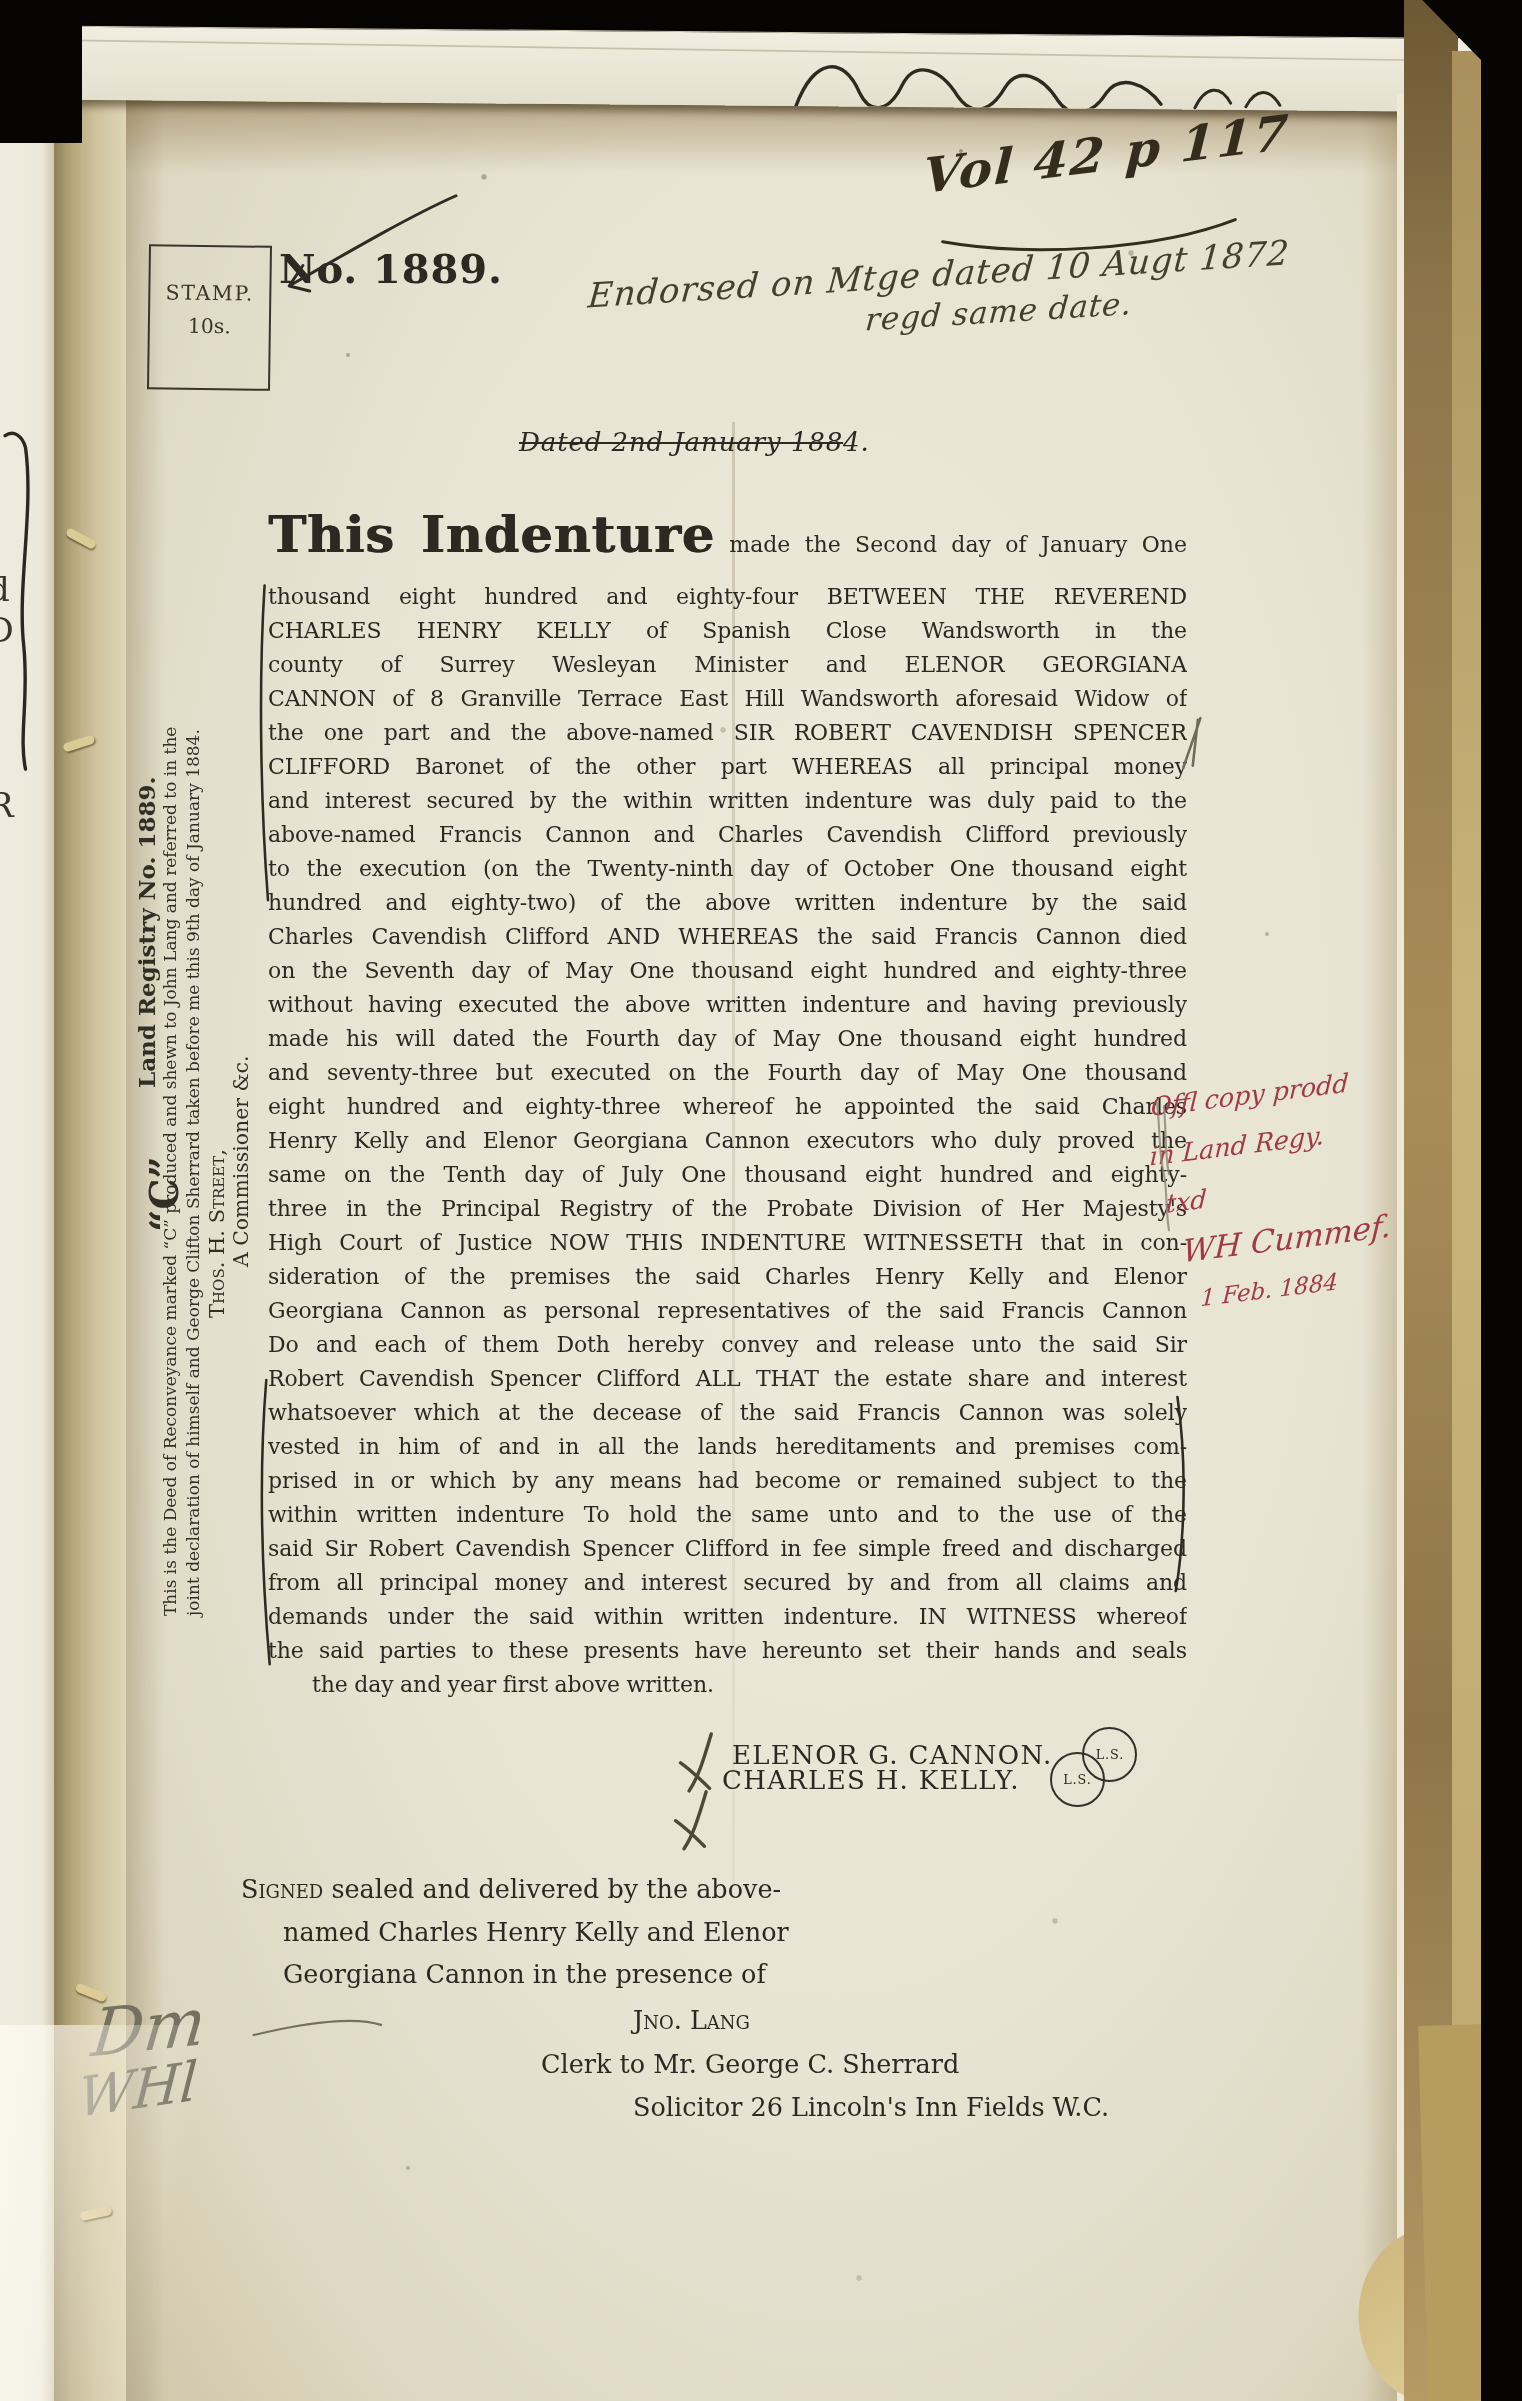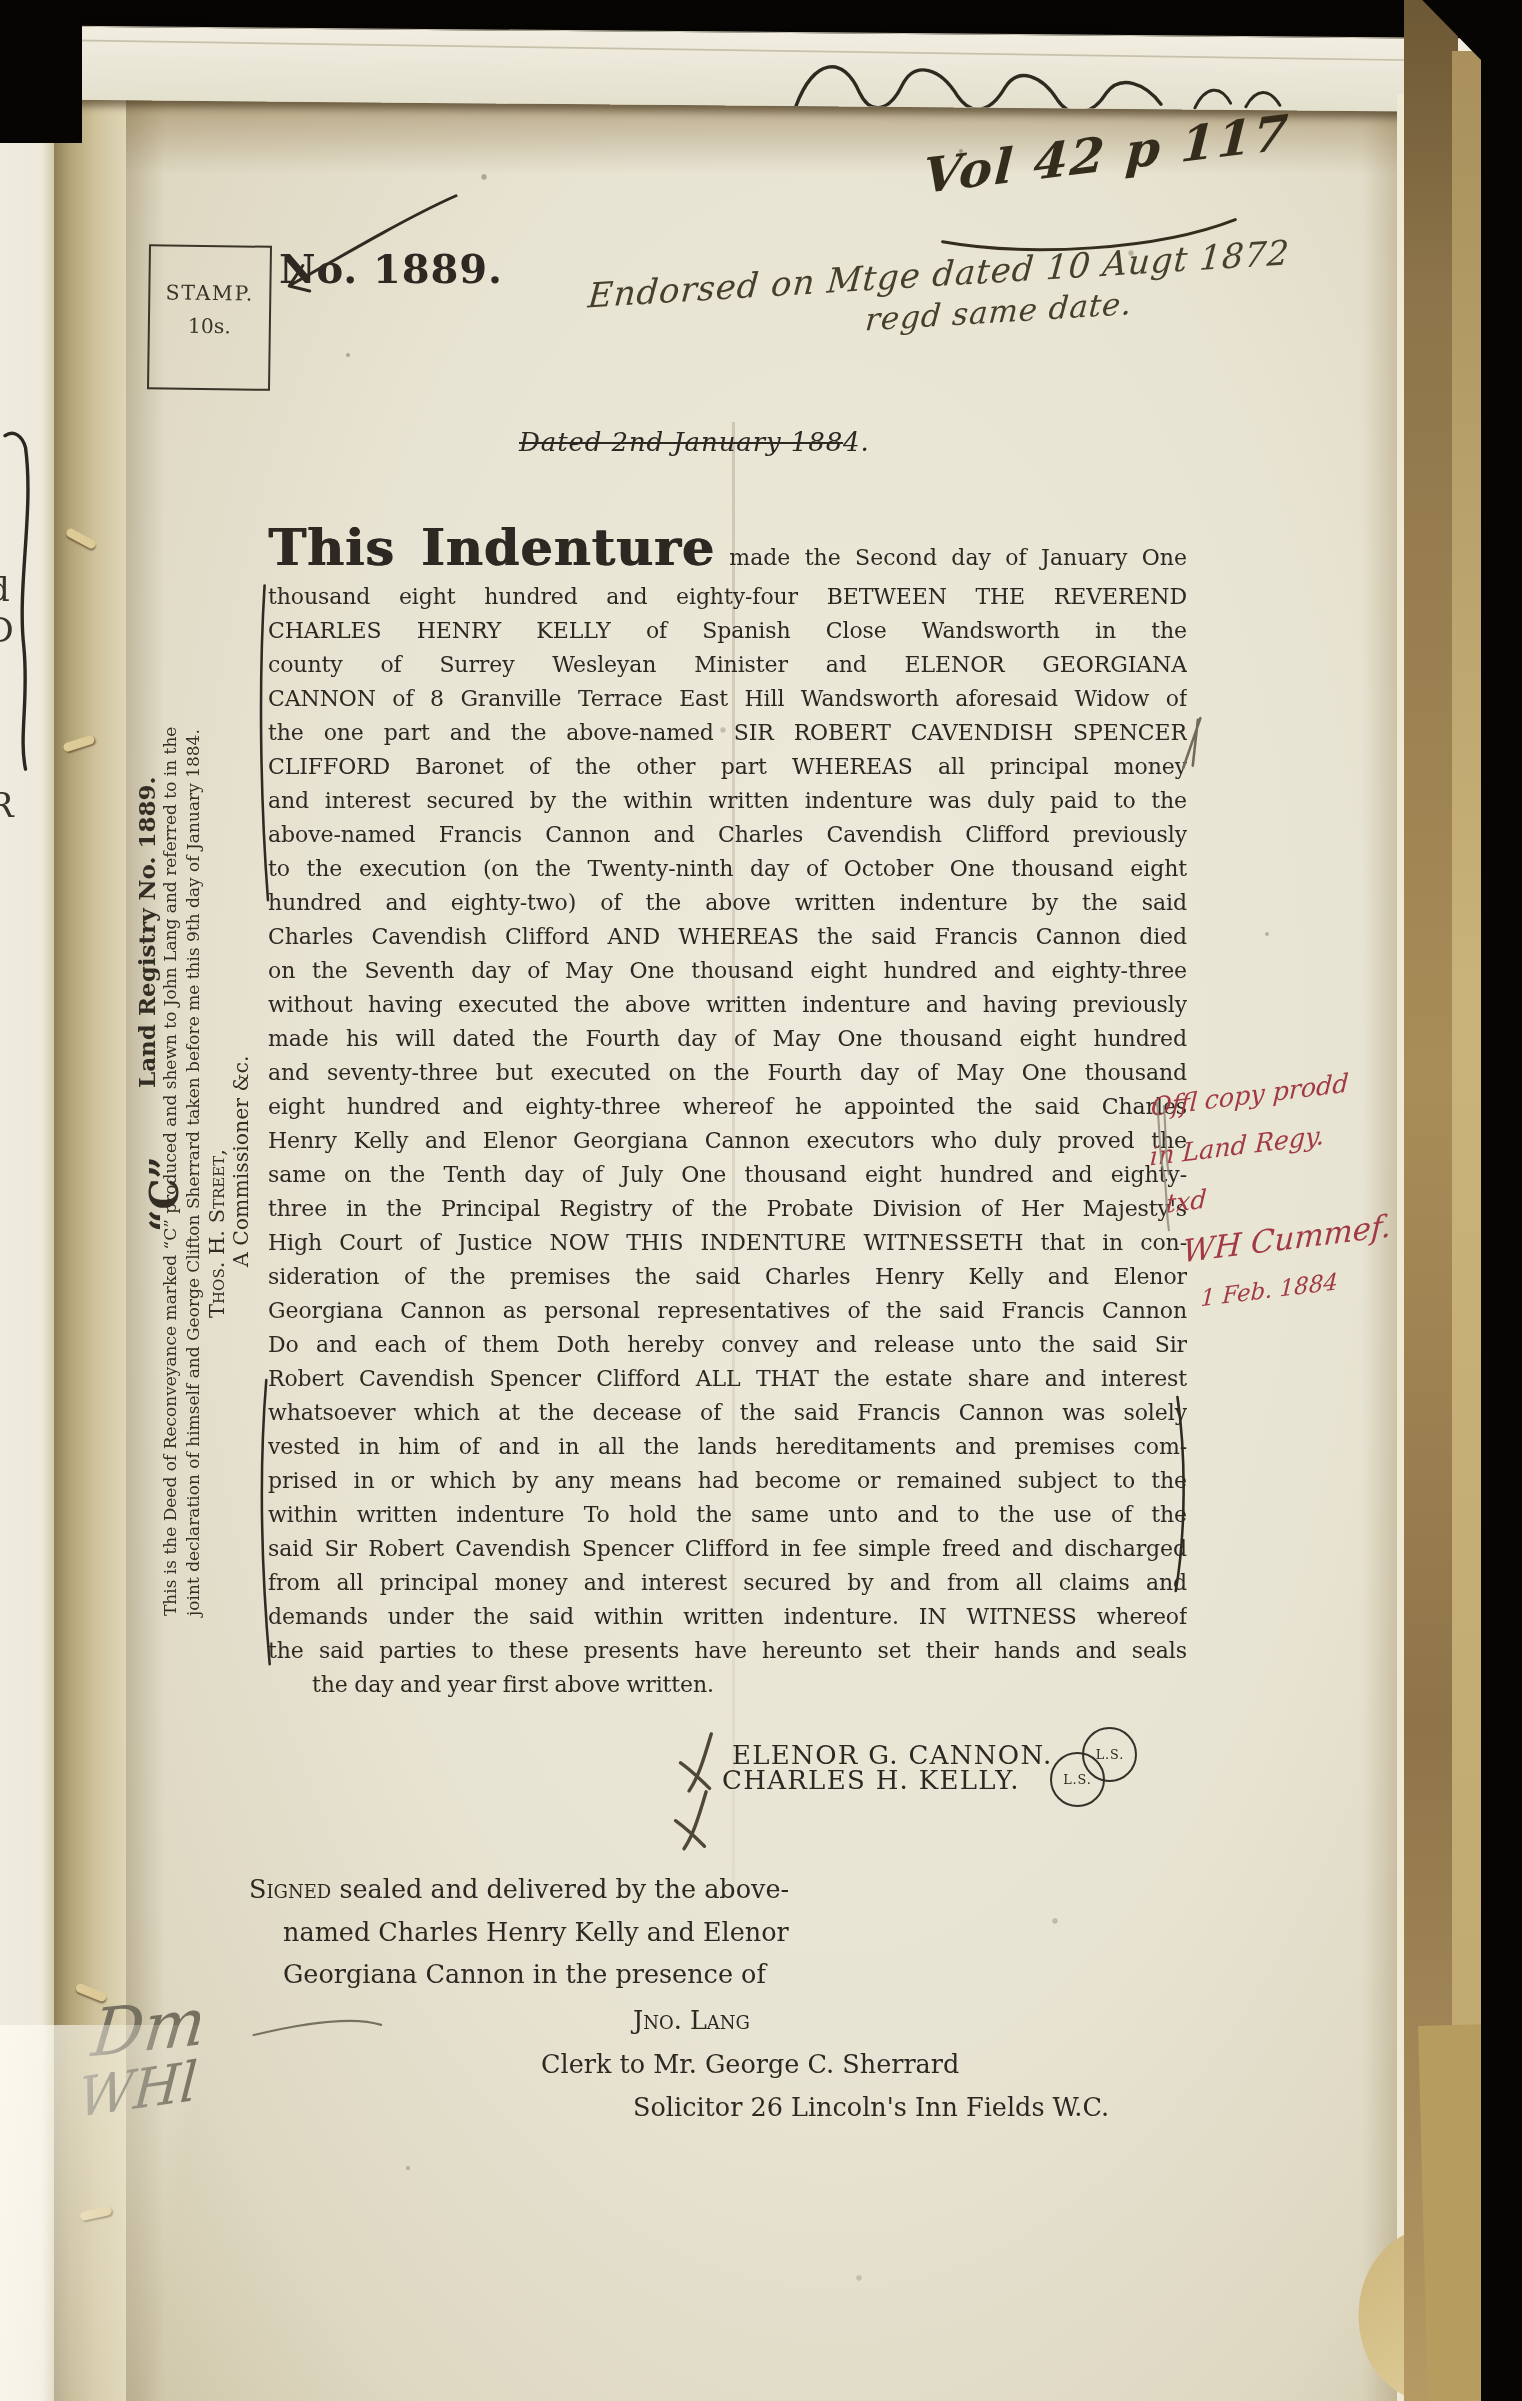--- a/index.html
+++ b/index.html
@@ -50,21 +50,21 @@
   .stamp-box{width:119px;height:141px;border:2.6px solid #3a342a;text-align:center;
       transform:rotate(.8deg);color:#3a342a;}
   .stamp-box .s1{font-size:20.4px;letter-spacing:1.7px;margin-top:34px;}
   .stamp-box .s2{font-size:20.4px;margin-top:8.5px;}
   .dated{font-style:italic;font-size:26px;letter-spacing:0.9px;white-space:nowrap;}
   .dated .struck{text-decoration:line-through;text-decoration-thickness:2.1px;}
   .deed-body{left:142px;top:415px;width:919px;}
   .bline{height:34px;line-height:34px;font-size:22px;overflow:hidden;
       text-align:justify;text-align-last:justify;word-spacing:-0.4px;letter-spacing:-0.1px;white-space:nowrap;}
   .bline.last{text-align-last:left;margin-left:44px;}
-  .bl-first{height:66px;line-height:66px;font-size:22px;overflow:hidden;
+  .bl-first{height:66px;line-height:40px;font-size:22px;overflow:hidden;
       text-align:justify;text-align-last:justify;white-space:nowrap;}
   .blackletter{font-size:51px;font-weight:bold;letter-spacing:0.9px;text-shadow:0.9px 0 currentColor;}
   .sc{font-variant:small-caps;}
   .sig-row{display:flex;align-items:center;gap:30px;white-space:nowrap;}
   .sig-name{font-size:26px;letter-spacing:1.3px;}
   .seal{width:51px;height:51px;border:2.6px solid #35302a;border-radius:50%;
       display:flex;align-items:center;justify-content:center;font-size:12.8px;letter-spacing:0.9px;}
   .att{font-size:25.5px;white-space:nowrap;}
   .margin-rot{width:936px;height:121px;transform-origin:0 0;transform:rotate(-90deg);color:#332e24;}
   .m-registry{font-size:23px;font-weight:bold;margin-left:528px;line-height:24px;white-space:nowrap;}
@@ -170,21 +170,21 @@
 
     <div class="abs sig-row" style="left:596px;top:1653px;">
       <span class="sig-name">CHARLES H. KELLY.</span>
       <span class="seal">L.S.</span>
     </div>
     <div class="abs sig-row" style="left:606px;top:1628px;">
       <span class="sig-name">ELENOR G. CANNON.</span>
       <span class="seal">L.S.</span>
     </div>
 
-    <div class="abs att" style="left:115px;top:1775px;margin-left:8px;">
+    <div class="abs att" style="left:115px;top:1775px;">
       <span class="sc">Signed</span><span> sealed and delivered by the above-</span>
     </div>
     <div class="abs att" style="left:157px;top:1818px;">named Charles Henry Kelly and Elenor</div>
     <div class="abs att" style="left:157px;top:1860px;">Georgiana Cannon in the presence of</div>
     <div class="abs att sc" style="left:507px;top:1906px;">Jno. Lang</div>
     <div class="abs att" style="left:415px;top:1950px;">Clerk to Mr. George C. Sherrard</div>
     <div class="abs att" style="left:507px;top:1993px;">Solicitor 26 Lincoln's Inn Fields W.C.</div>
 
     <div class="abs margin-rot" style="left:8.5px;top:1517px;">
       <div class="m-registry">Land Registry No. 1889.</div>

